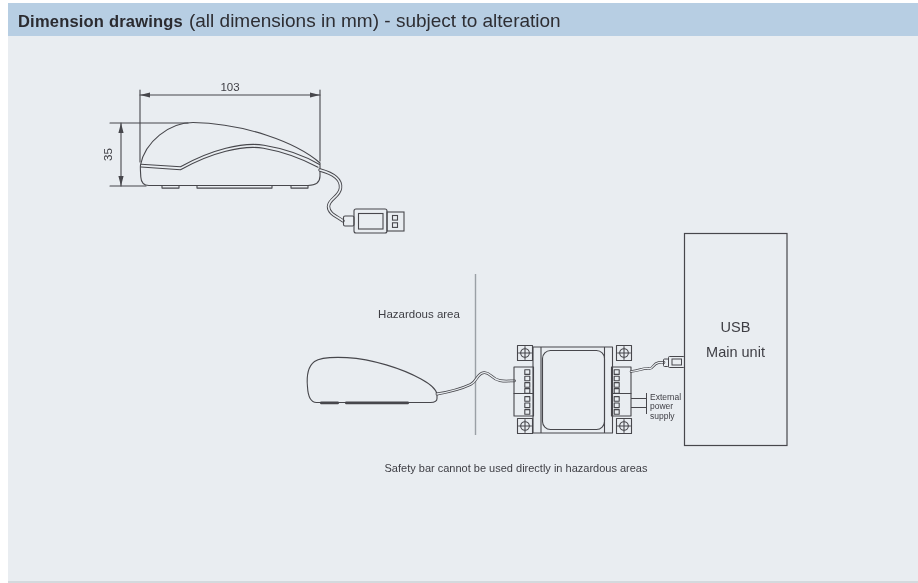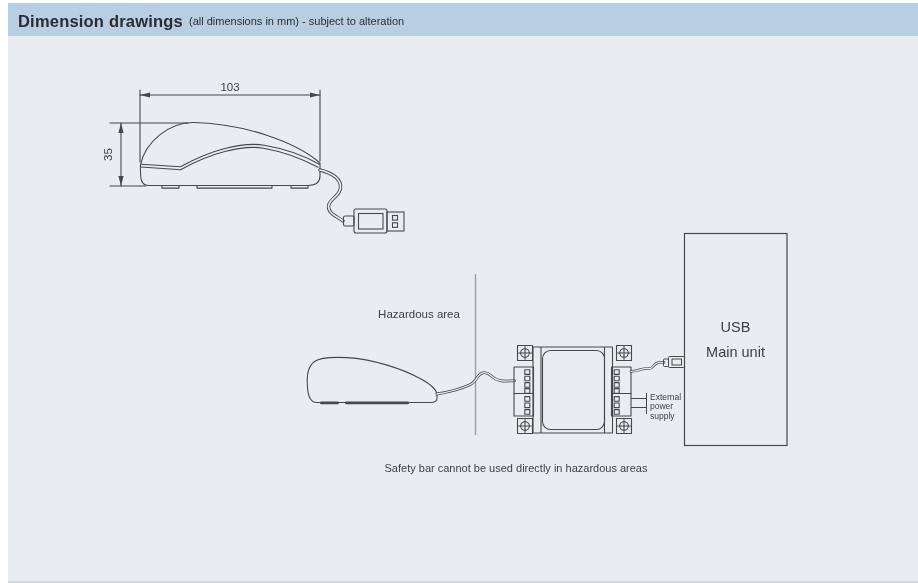--- a/index.html
+++ b/index.html
@@ -7,21 +7,21 @@
     width:918px; height:583px; background:#ffffff; position:relative; overflow:hidden;
     font-family:"Liberation Sans","DejaVu Sans",sans-serif;
   }
   .page { position:absolute; inset:0; }
   .band {
     position:absolute; left:8px; top:3px; right:0; height:36px;
     background:#b7cee3; display:flex; align-items:center; padding-left:10px;
     box-sizing:border-box;
   }
   .title-bold { font-weight:bold; font-size:16.5px; color:#2b2b30; letter-spacing:.2px; white-space:pre; }
-  .title-rest { font-size:11px; color:#2e2e33; margin-left:6px; white-space:pre; }
+  .title-rest { font-size:19px; color:#2e2e33; margin-left:6px; white-space:pre; }
   .canvas {
     position:absolute; left:8px; top:36px; right:0; bottom:0;
     background:#e9edf1; border-bottom:2px solid #d4d9dd; box-sizing:border-box;
   }
   svg.art { position:absolute; left:0; top:0; display:block; }
   .note {
     position:absolute; left:31px; top:543px; font-size:12.5px; color:#35353a; white-space:pre;
   }
   text { fill:#3e3e44; font-family:"Liberation Sans","DejaVu Sans",sans-serif; }
   .lbl-dim   { font-size:11.5px; }

